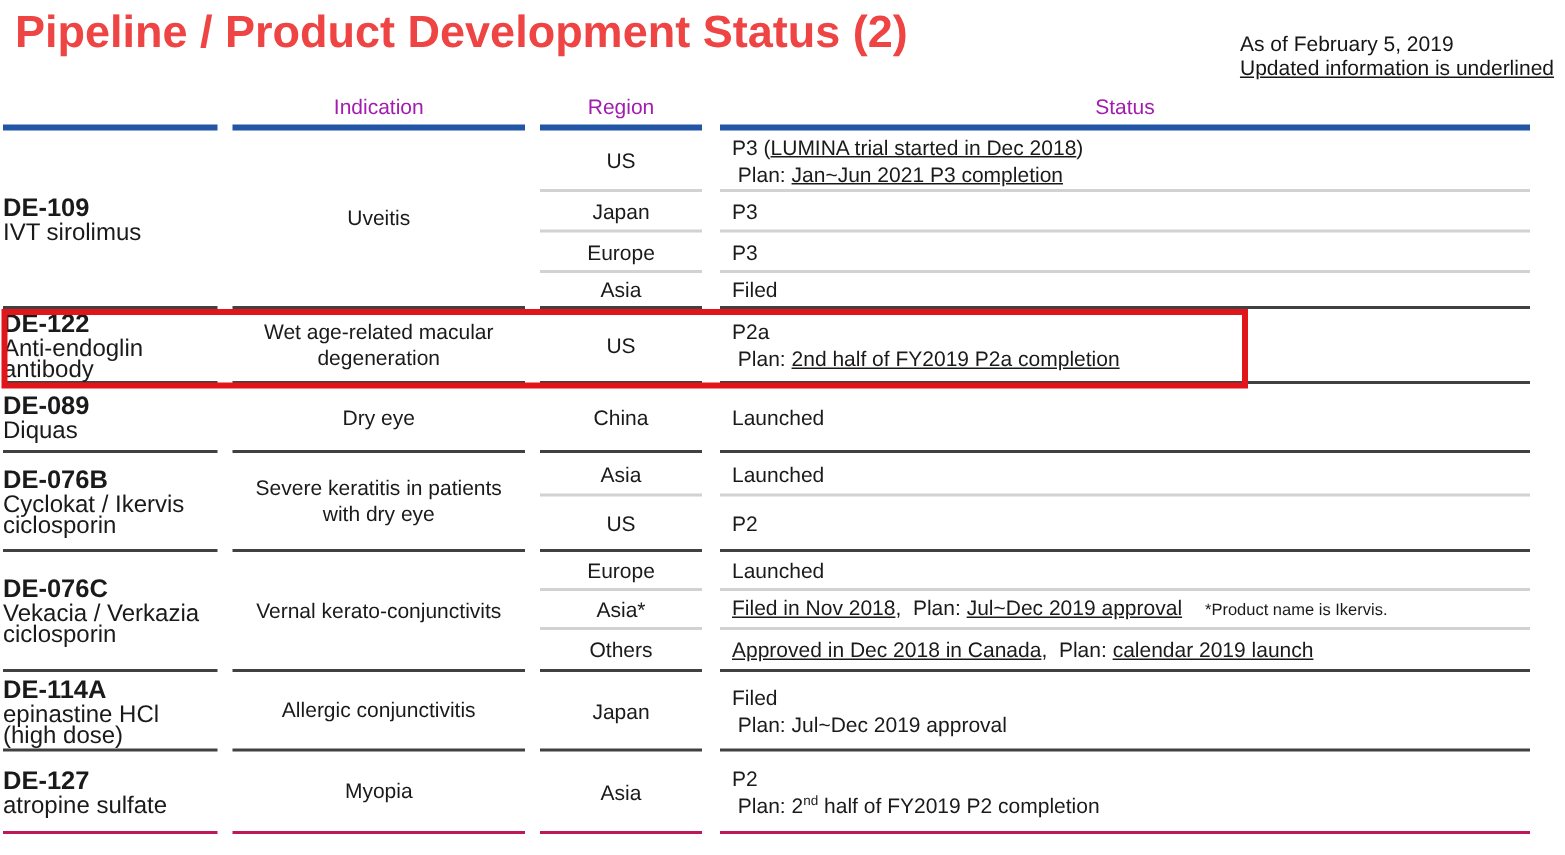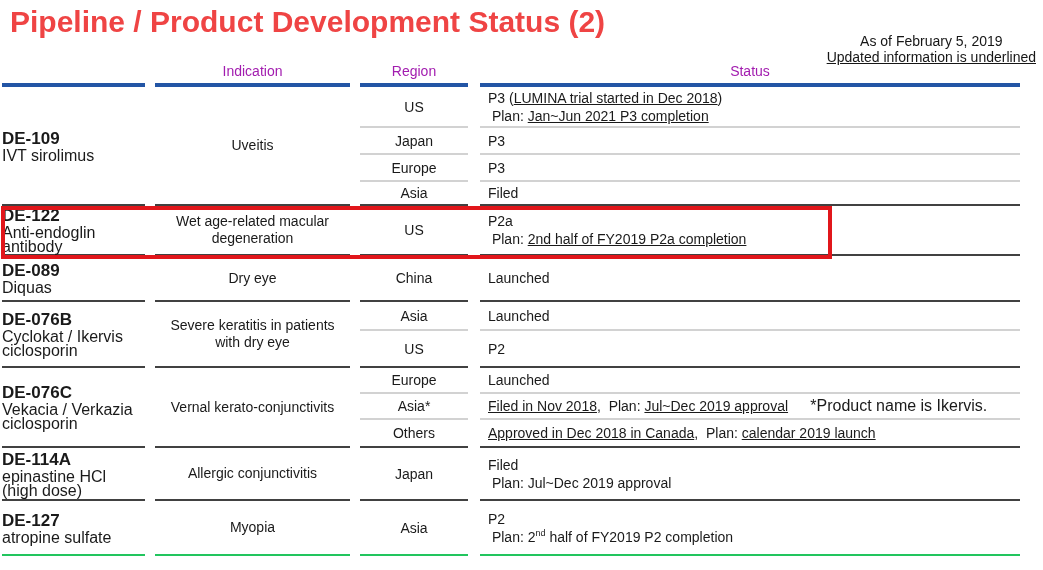--- a/index.html
+++ b/index.html
@@ -5,49 +5,49 @@
   html,body { margin:0; padding:0; background:#ffffff; }
   .page {
     position:relative; width:1043px; height:570px; background:#ffffff;
     font-family:"Liberation Sans", sans-serif; color:#1a1a1a; overflow:hidden;
   }
   .title {
     position:absolute; left:10px; top:5px;
     font-size:30px; font-weight:bold; color:#ef4444; white-space:nowrap;
   }
   .meta {
-    position:absolute; right:7px; top:33px; text-align:center;
+    position:absolute; right:7px; top:21px; text-align:left;
     font-size:14px; line-height:16px; color:#161616;
   }
   .meta .note-line { text-decoration:underline; }
 
   .tbl-wrap { position:absolute; left:2px; top:54px; }
   table { border-collapse:collapse; table-layout:fixed; width:1018px; }
   td { padding:0; vertical-align:middle; }
 
   .hdr-row { height:31px; }
   .hdr-row td { vertical-align:bottom; }
   .hdr-row td.h { border-bottom:4px solid #2355a5; }
   .hdr-label { font-size:14px; text-align:center; padding-bottom:4px; color:#a21caf; }
 
   .group-top  { border-top:2px solid #414141; }
   .sub-top    { border-top:2px solid #d2d2d2; }
-  .group-bottom { border-bottom:2px solid #22c55e; }
+  .group-bottom { border-bottom:2px solid #be185d; }
 
   .name-cell { text-align:left; }
   .code    { font-size:17px; font-weight:bold; line-height:20px; white-space:pre-wrap; }
   .subname { font-size:16px; line-height:14px; white-space:pre-wrap; }
   .ind-cell { text-align:center; font-size:14px; line-height:17px; padding:0 12px; }
   .region-cell { text-align:center; font-size:14px; }
   .status-cell { font-size:14px; line-height:18px; padding-left:8px; padding-right:2px; }
   .line { white-space:pre-wrap; }
 
   .it { }
   .un { text-decoration:underline; }
-  .sm { font-size:16px; }
+  .sm { font-size:11px; }
   .sp { vertical-align:super; font-size:9px; line-height:0; }
 
   .highlight-box {
     position:absolute; left:1px; top:206px; width:831px; height:53px;
     border:4px solid #e1161b; box-sizing:border-box; pointer-events:none;
   }
 </style>
 </head>
 <body>
 

